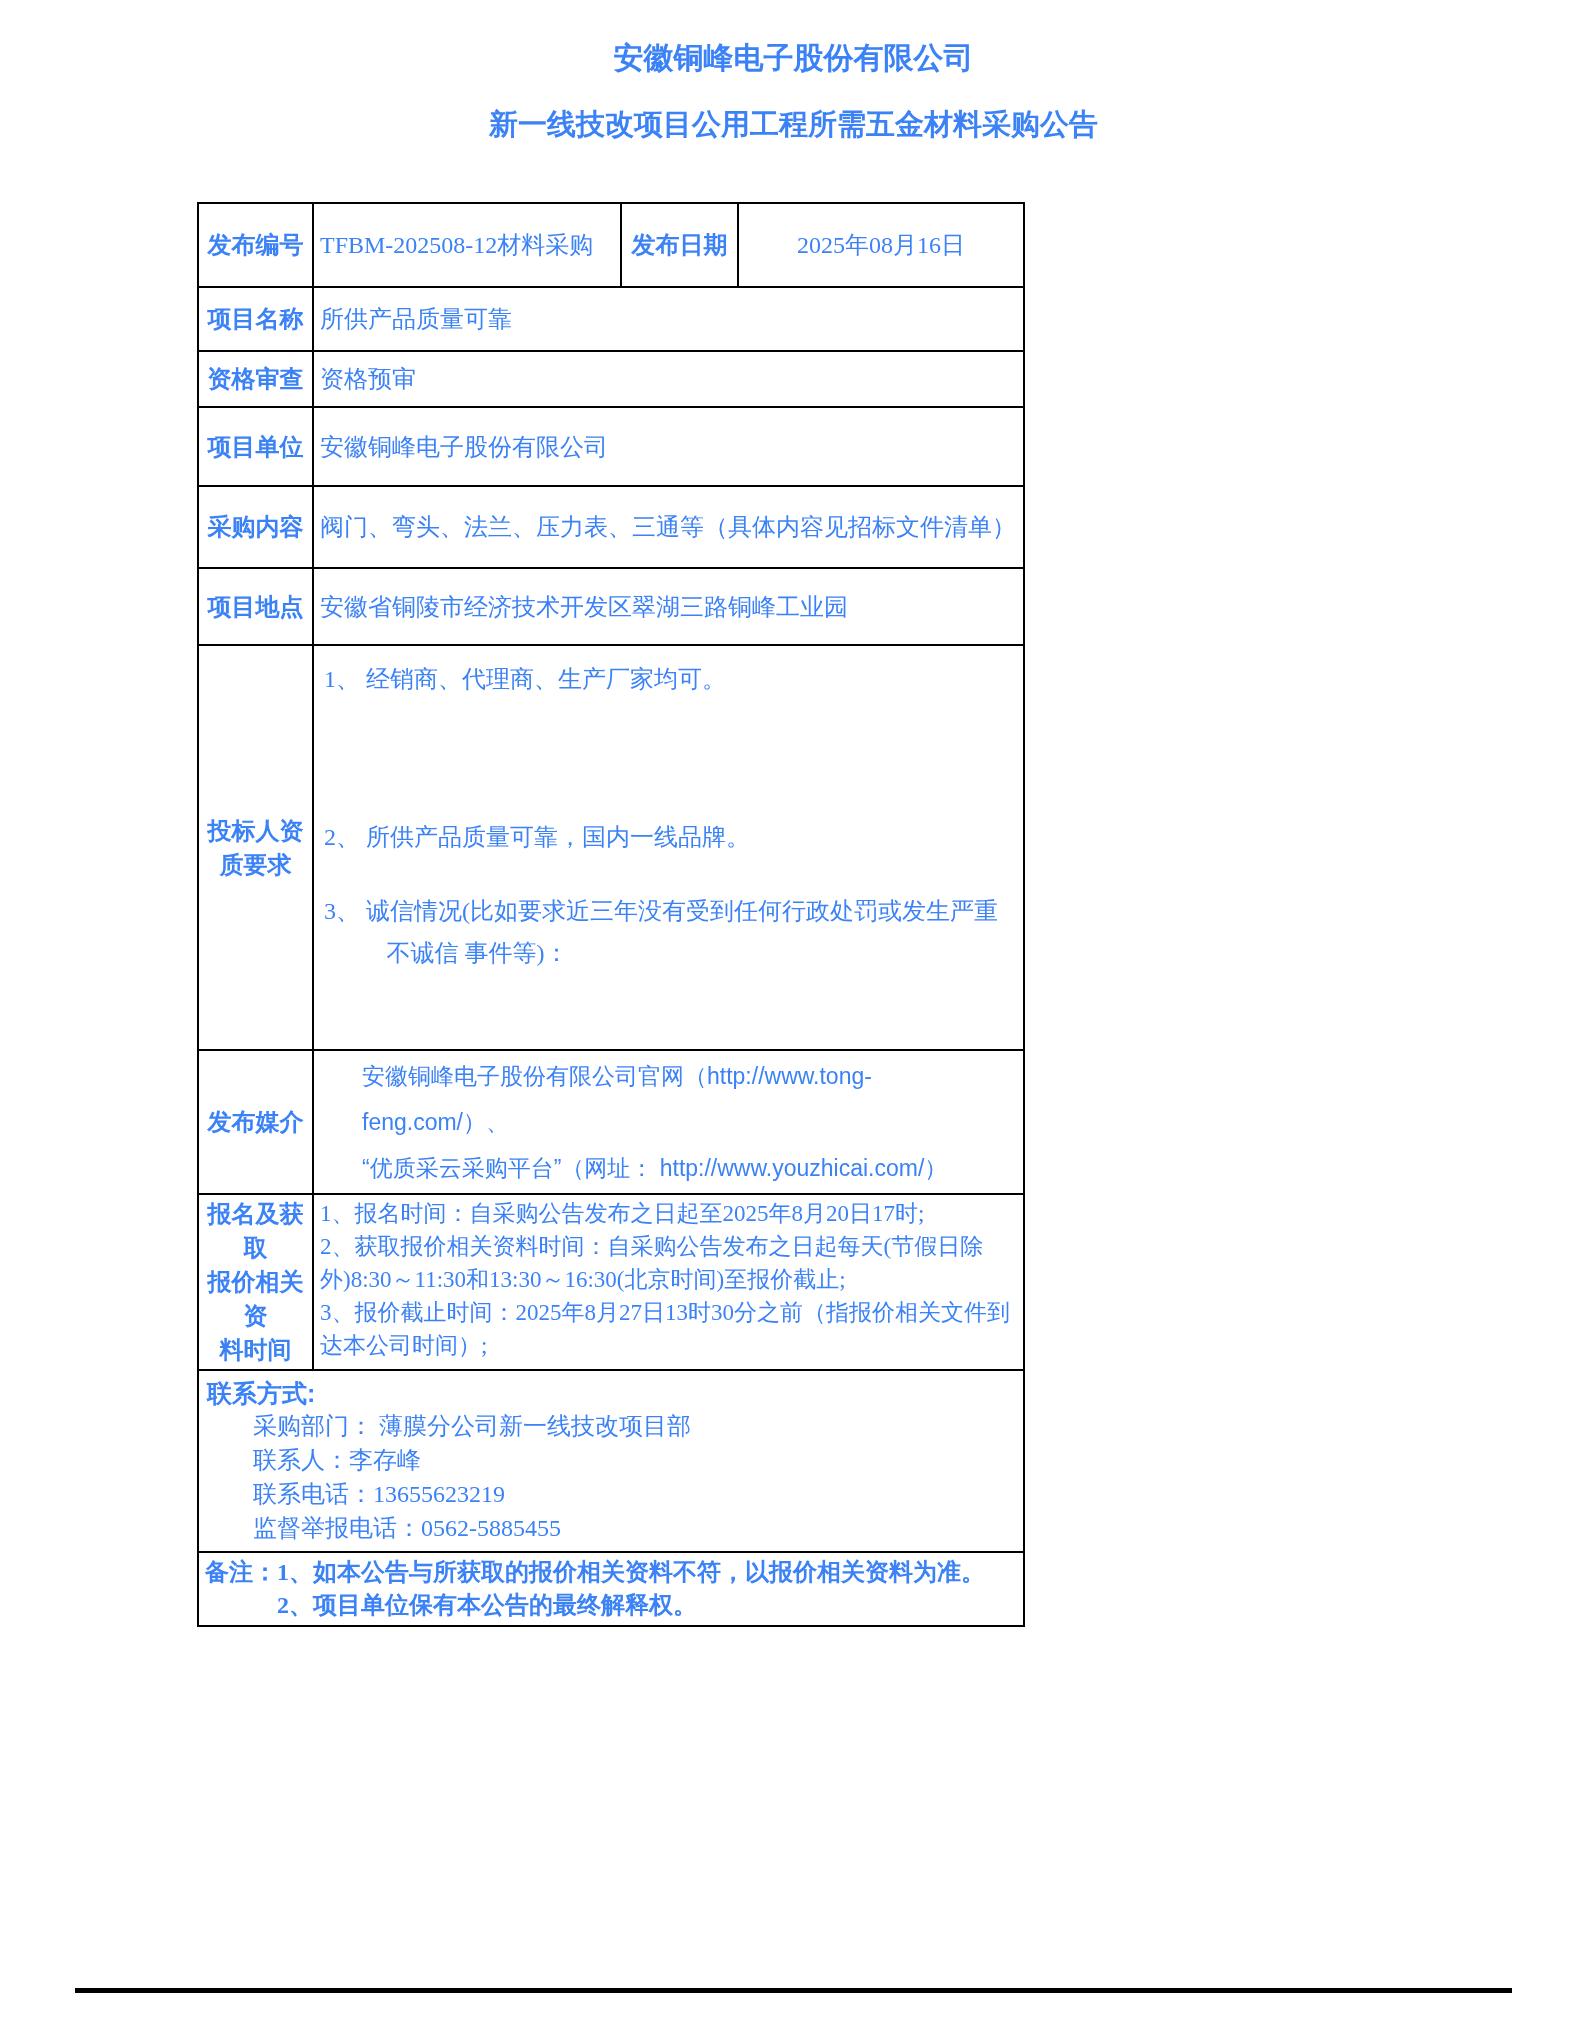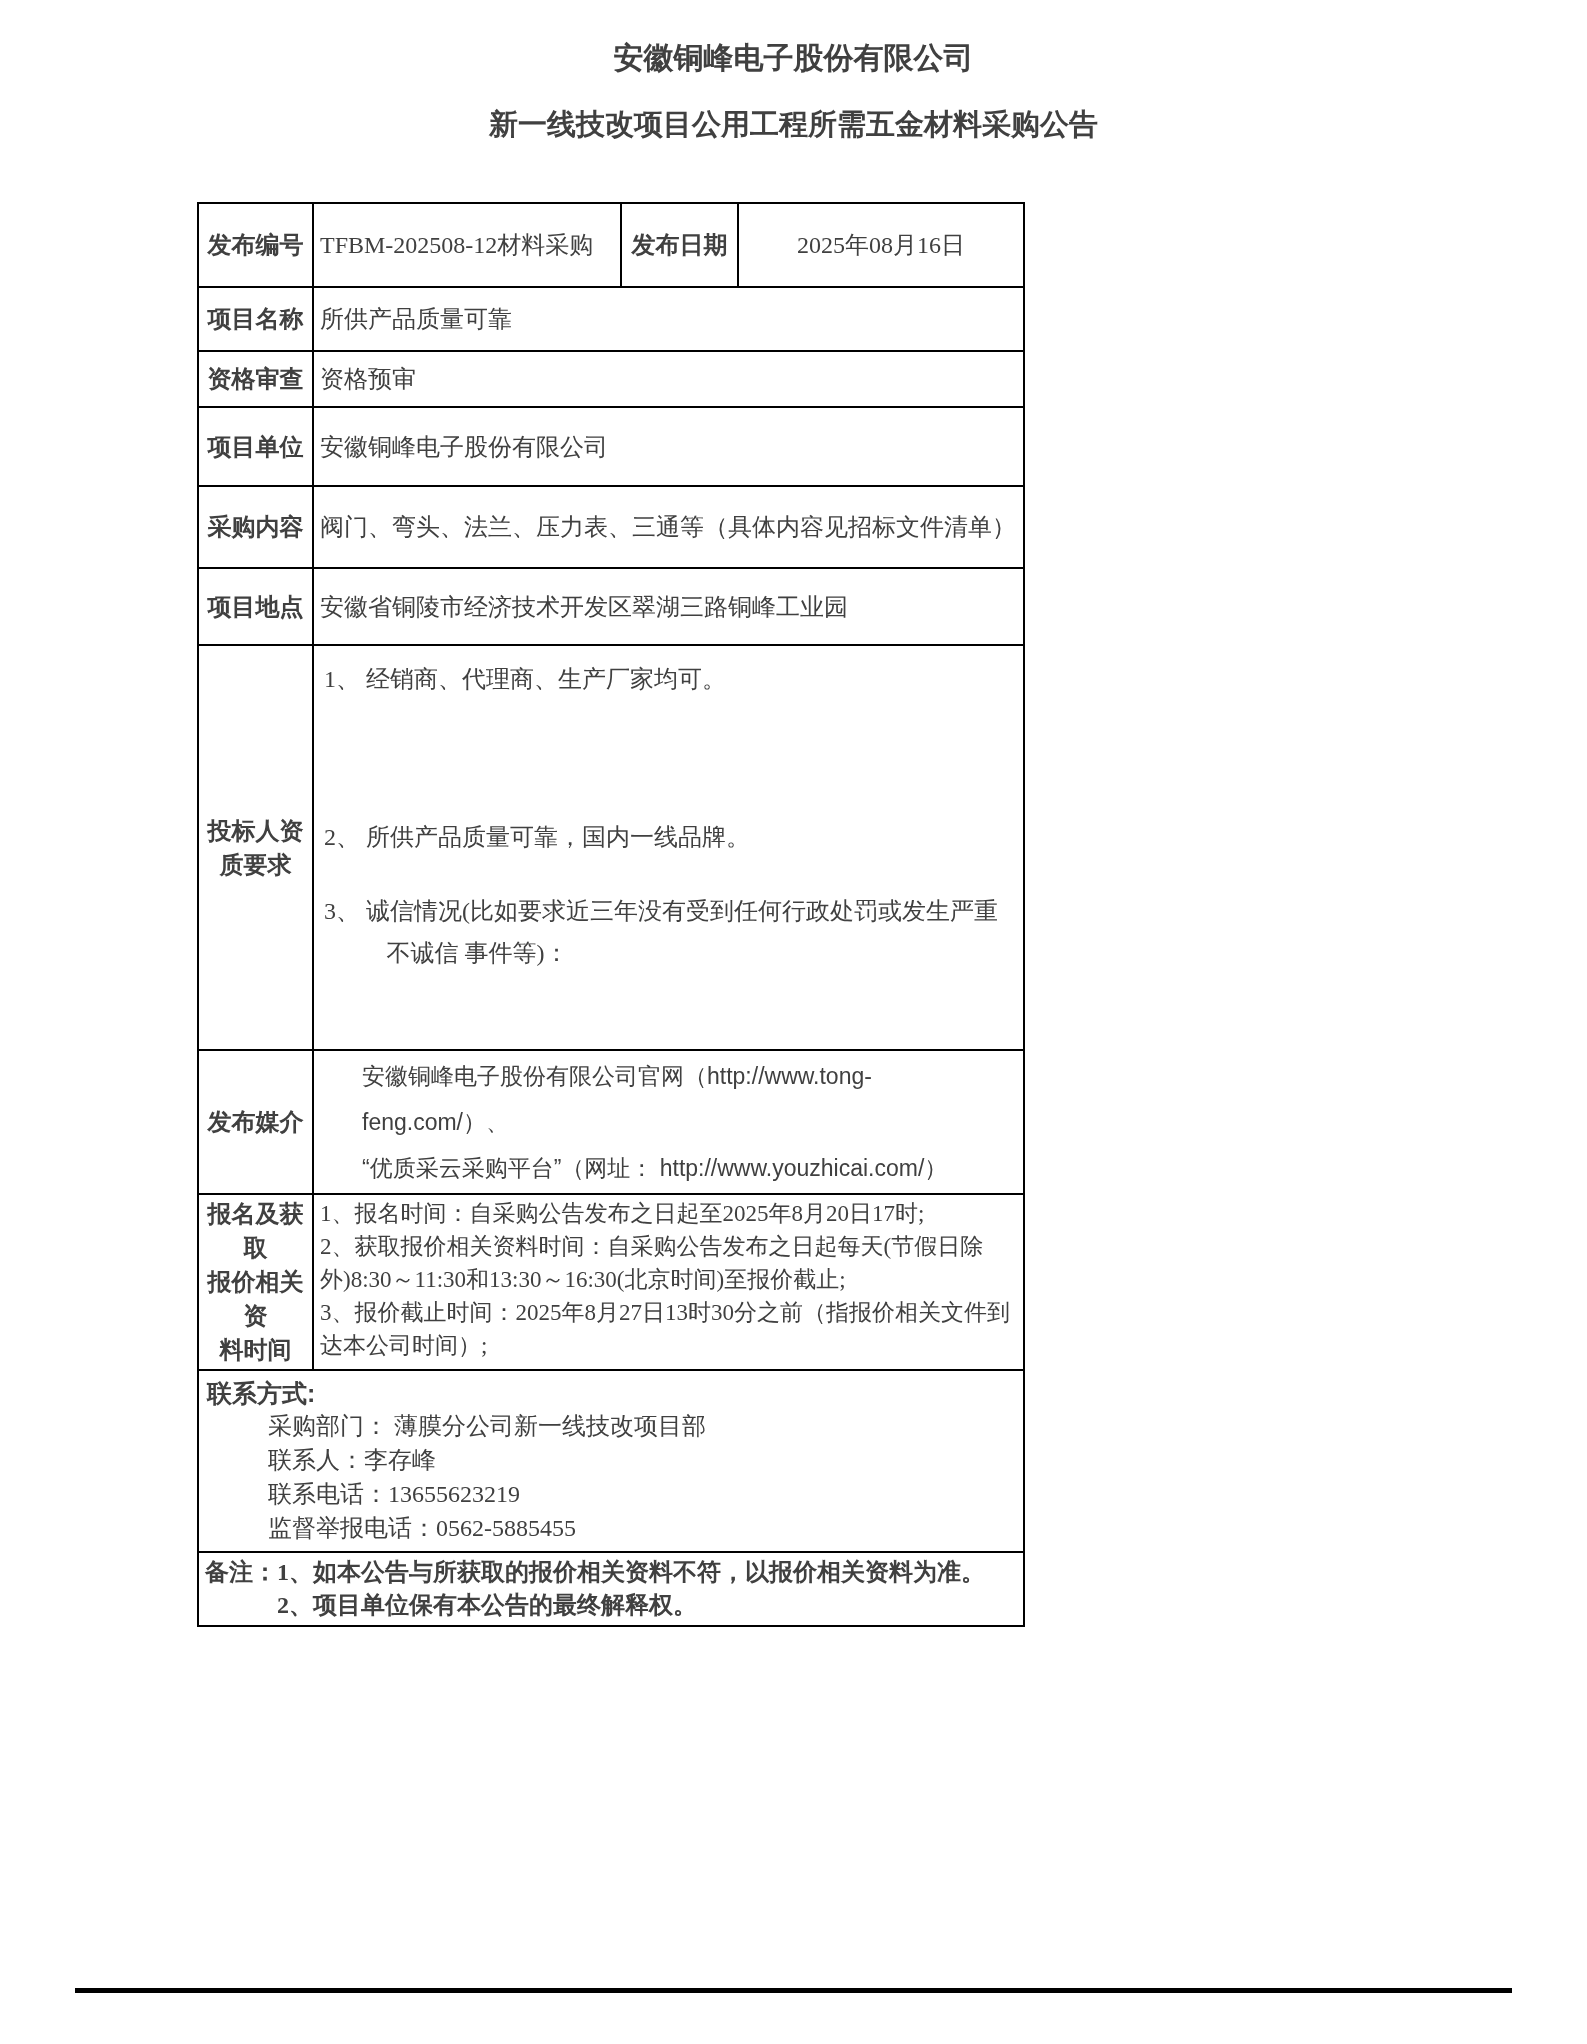--- a/index.html
+++ b/index.html
@@ -1,21 +1,21 @@
 <!DOCTYPE html>
 <html><head>
 <meta charset="utf-8">
 <style>
   html, body { margin: 0; padding: 0; background: #ffffff; }
   .page {
     position: relative;
     width: 1587px;
     height: 2044px;
     background: #ffffff;
-    color: #404040;
+    color: #3b82f6;
     overflow: hidden;
   }
   .title1 {
     margin: 38px 0 0 0;
     text-align: center;
     font-family: "Liberation Sans", sans-serif;
     font-weight: bold;
     font-size: 30px;
     line-height: 40px;
   }
@@ -79,21 +79,21 @@
   .contact-heading {
     font-family: "Liberation Sans", sans-serif;
     font-weight: bold;
     font-size: 25px;
     line-height: 32px;
   }
   .contact-line {
     font-family: "Liberation Serif", serif;
     font-size: 24px;
     line-height: 34px;
-    margin-left: 61px;
+    margin-left: 46px;
   }
   .remarks-cell { vertical-align: middle; padding: 3px 6px; }
   .remarks-line {
     font-family: "Liberation Serif", serif;
     font-weight: bold;
     font-size: 24px;
     line-height: 33px;
   }
   .remarks-line.r2 { margin-left: 72px; }
   .footer-rule {

